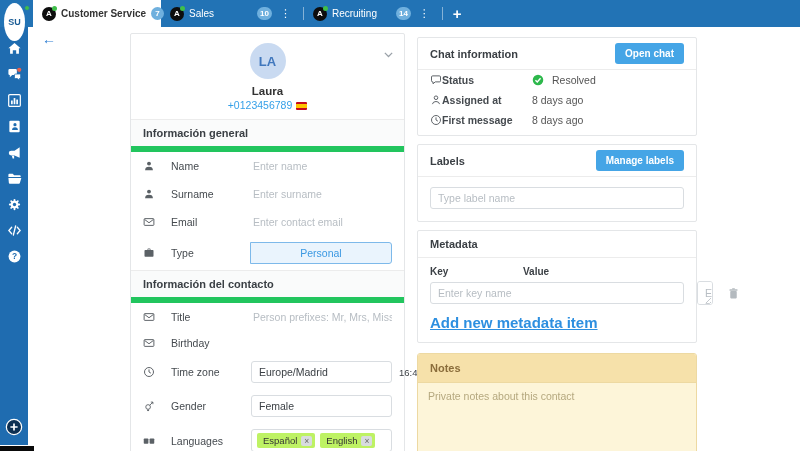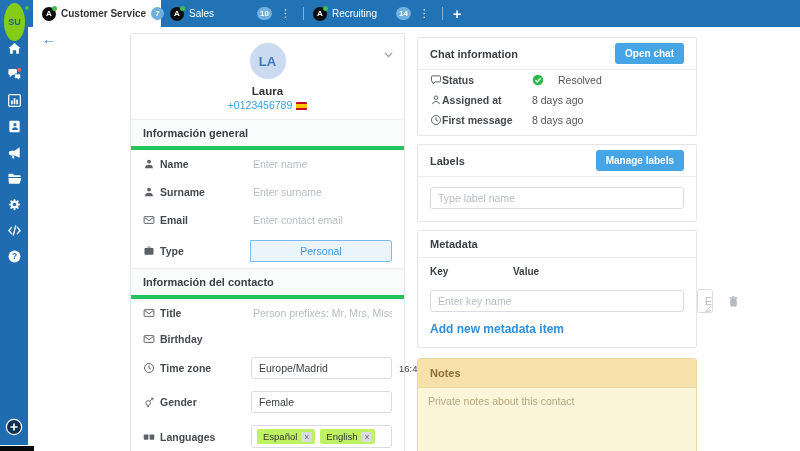--- a/index.html
+++ b/index.html
@@ -2,21 +2,21 @@
 <html><head>
 <meta charset="utf-8">
 <style>
   * { margin:0; padding:0; box-sizing:border-box; }
   html,body { width:800px; height:451px; }
   body { position:relative; background:#fff; font-family:"Liberation Sans", sans-serif; overflow:hidden; color:#3a3f44; }
 
   
   .topbar { position:absolute; left:0; top:0; width:800px; height:27px; background:#2273b5; z-index:5; }
   .su-avatar { position:absolute; left:4px; top:3px; width:21px; height:38px; border-radius:50%;
-               background:#84cc16; color:#1d5e96; font-size:9px; font-weight:bold;
+               background:#ffffff; color:#1d5e96; font-size:9px; font-weight:bold;
                display:flex; align-items:center; justify-content:center; cursor:pointer; }
   .su-dot { position:absolute; left:20px; top:2px; width:6px; height:6px; border-radius:50%; background:#3fbf4a; border:1px solid #2273b5; }
   .tabs { position:absolute; left:33px; top:0; height:27px; display:flex; align-items:stretch; }
   .tab { display:flex; align-items:center; gap:5px; padding:0 9px; font-size:10px; color:#fff; cursor:pointer; white-space:nowrap; }
   .tab.active { background:#fff; color:#333; font-weight:bold; width:128px; }
   .tab-logo { position:relative; width:14px; height:14px; border-radius:50%; background:#0d0d0d; color:#fff;
               font-size:8px; font-weight:bold; display:flex; align-items:center; justify-content:center; flex:none; }
   .tab-logo i { position:absolute; right:-1px; top:-1px; width:5px; height:5px; border-radius:50%; background:#3fbf4a; font-style:normal; }
   .badge { min-width:13px; height:13px; border-radius:7px; background:#6fb0de; color:#fff; font-size:8px; font-weight:bold;
            display:flex; align-items:center; justify-content:center; padding:0 3px; margin-left:auto; }
@@ -43,25 +43,25 @@
   .c-head { position:relative; text-align:center; padding:9px 0 8px; }
   .c-collapse { position:absolute; right:9px; top:13px; width:13px; height:13px; color:#9aa1a8; cursor:pointer; }
   .c-avatar { width:36px; height:36px; border-radius:50%; background:#c9daf1; color:#4077bd; font-size:13px; font-weight:bold;
               display:flex; align-items:center; justify-content:center; margin:0 auto; }
   .c-name { margin-top:6px; font-size:11.5px; font-weight:bold; color:#333; }
   .c-phone { margin-top:2px; font-size:10.5px; color:#35a0e8; cursor:pointer; }
   .flag-es { display:inline-block; width:11px; height:8px; margin-left:4px; vertical-align:-1px; border-radius:1px;
              background:linear-gradient(180deg,#c60b1e 0 25%,#ffc400 25% 75%,#c60b1e 75% 100%); }
   .c-activity { margin-top:3px; font-size:10px; color:#9aa1a8; }
 
-  .sec-head { background:#fafbfb; border-top:1px solid #ececec; border-bottom:4px solid #22c55e;
+  .sec-head { background:#fafbfb; border-top:1px solid #ececec; border-bottom:6px solid #22c55e;
               padding:7px 12px; font-size:11px; font-weight:bold; color:#3a3f44; }
   .frow { display:flex; align-items:center; padding:6px 12px; }
-  .frow-label { width:88px; flex:none; display:flex; align-items:center; gap:5px;
-                font-size:10.5px; font-weight:bold; color:#454a4f; }
+  .frow-label { width:88px; flex:none; display:flex; align-items:center; gap:16px;
+                font-size:10.5px; font-weight:normal; color:#454a4f; }
   .fic { width:12px; height:12px; color:#5b6166; flex:none; }
   .fic svg { display:block; width:12px; height:12px; }
   .frow-ctl { flex:1; min-width:0; display:flex; align-items:center;margin-left:20px; }
   input.ghost { width:100%; border:none; outline:none; background:transparent; font-size:10.5px; color:#333;
                 font-family:"Liberation Sans",sans-serif; padding:2px 0 2px 2px; }
   input.ghost::placeholder, input.boxed::placeholder, textarea::placeholder { color:#b7bdc3; }
   input.boxed { width:100%; border:1px solid #d9dde1; border-radius:3px; padding:4px 7px; font-size:10.5px;
                 color:#3c4146; outline:none; font-family:"Liberation Sans",sans-serif; }
   .plain-val { font-size:10.5px; color:#3c4146; padding-left:2px; }
 
@@ -86,41 +86,41 @@
   .rcard-head { display:flex; justify-content:space-between; align-items:center; padding:5px 12px; min-height:28px;
                 border-bottom:1px solid #ececec; }
   .rcard-title { font-size:11px; font-weight:bold; color:#3a3f44; }
   .btn-blue { background:#45a5e6; color:#fff; font-size:10px; font-weight:bold; border:none; border-radius:3px;
               padding:5px 10px; cursor:pointer; font-family:"Liberation Sans",sans-serif; }
   .rrow { display:flex; align-items:center; padding:4px 12px; }
   .rrow:first-of-type { padding-top:8px; }
   .rrow:last-of-type { padding-bottom:9px; }
   .rrow-label { width:102px; flex:none; display:flex; align-items:center; 
                 font-size:10.5px; font-weight:bold; color:#454a4f; }
-  .rrow-val { font-size:10.5px; color:#555; display:flex; align-items:center; gap:14px; }
+  .rrow-val { font-size:10.5px; color:#555; display:flex; align-items:center; gap:8px; }
   .okic { width:12px; height:12px; }
   .okic svg { display:block; width:12px; height:12px; }
 
   .labels-body { padding:10px 12px 12px; }
 
   .meta-body { padding:8px 12px 10px; }
-  .meta-cols { display:flex; gap:3px; margin-bottom:12px; }
+  .meta-cols { display:flex; gap:13px; margin-bottom:4px; }
   .meta-col-key { width:80px; flex:none; font-size:10px; font-weight:bold; color:#3a3f44; }
   .meta-col-val { font-size:10px; font-weight:bold; color:#3a3f44; }
   .meta-row { display:flex; gap:13px; align-items:center; }
   .meta-key { width:80px; flex:none; }
   .meta-val-wrap { flex:1; position:relative; }
   textarea.meta-val { width:100%; height:24px; border:1px solid #d9dde1; border-radius:3px; padding:5px 7px;
                       font-size:10.5px; color:#3c4146; resize:none; outline:none; font-family:"Liberation Sans",sans-serif; display:block; }
   .resize-corner { position:absolute; right:2px; bottom:2px; width:7px; height:7px; pointer-events:none;
                    background:repeating-linear-gradient(-45deg,#c4c9ce 0 1px,transparent 1px 3px);
                    clip-path:polygon(100% 0,100% 100%,0 100%); }
   .trash { width:13px; height:13px; color:#b4babf; cursor:pointer; flex:none; margin-left:1px; }
   .trash svg { display:block; width:13px; height:13px; }
-  .meta-add { margin-top:9px; font-size:12px; font-weight:bold; color:#2d8fe0; cursor:pointer; display:inline-block; }
+  .meta-add { margin-top:9px; font-size:15px; font-weight:bold; color:#2d8fe0; cursor:pointer; display:inline-block;text-decoration:underline; }
 
   .notes-card { border:1px solid #edd9a2; border-radius:3px; margin-top:10px; overflow:hidden; }
   .notes-head { background:#f6e1aa; color:#8a6d3b; font-size:11px; font-weight:bold; padding:8px 12px;
                 border-bottom:1px solid #edd9a2; }
   .notes-body { position:relative; background:#fdf5d9; }
   textarea.notes-ta { display:block; width:100%; height:85px; background:transparent; border:none; outline:none; resize:none;
                       padding:7px 10px; font-size:10.5px; color:#6b5d33; font-family:"Liberation Sans",sans-serif; }
   textarea.notes-ta::placeholder { color:#b5a87f; }
 </style>
 </head>

